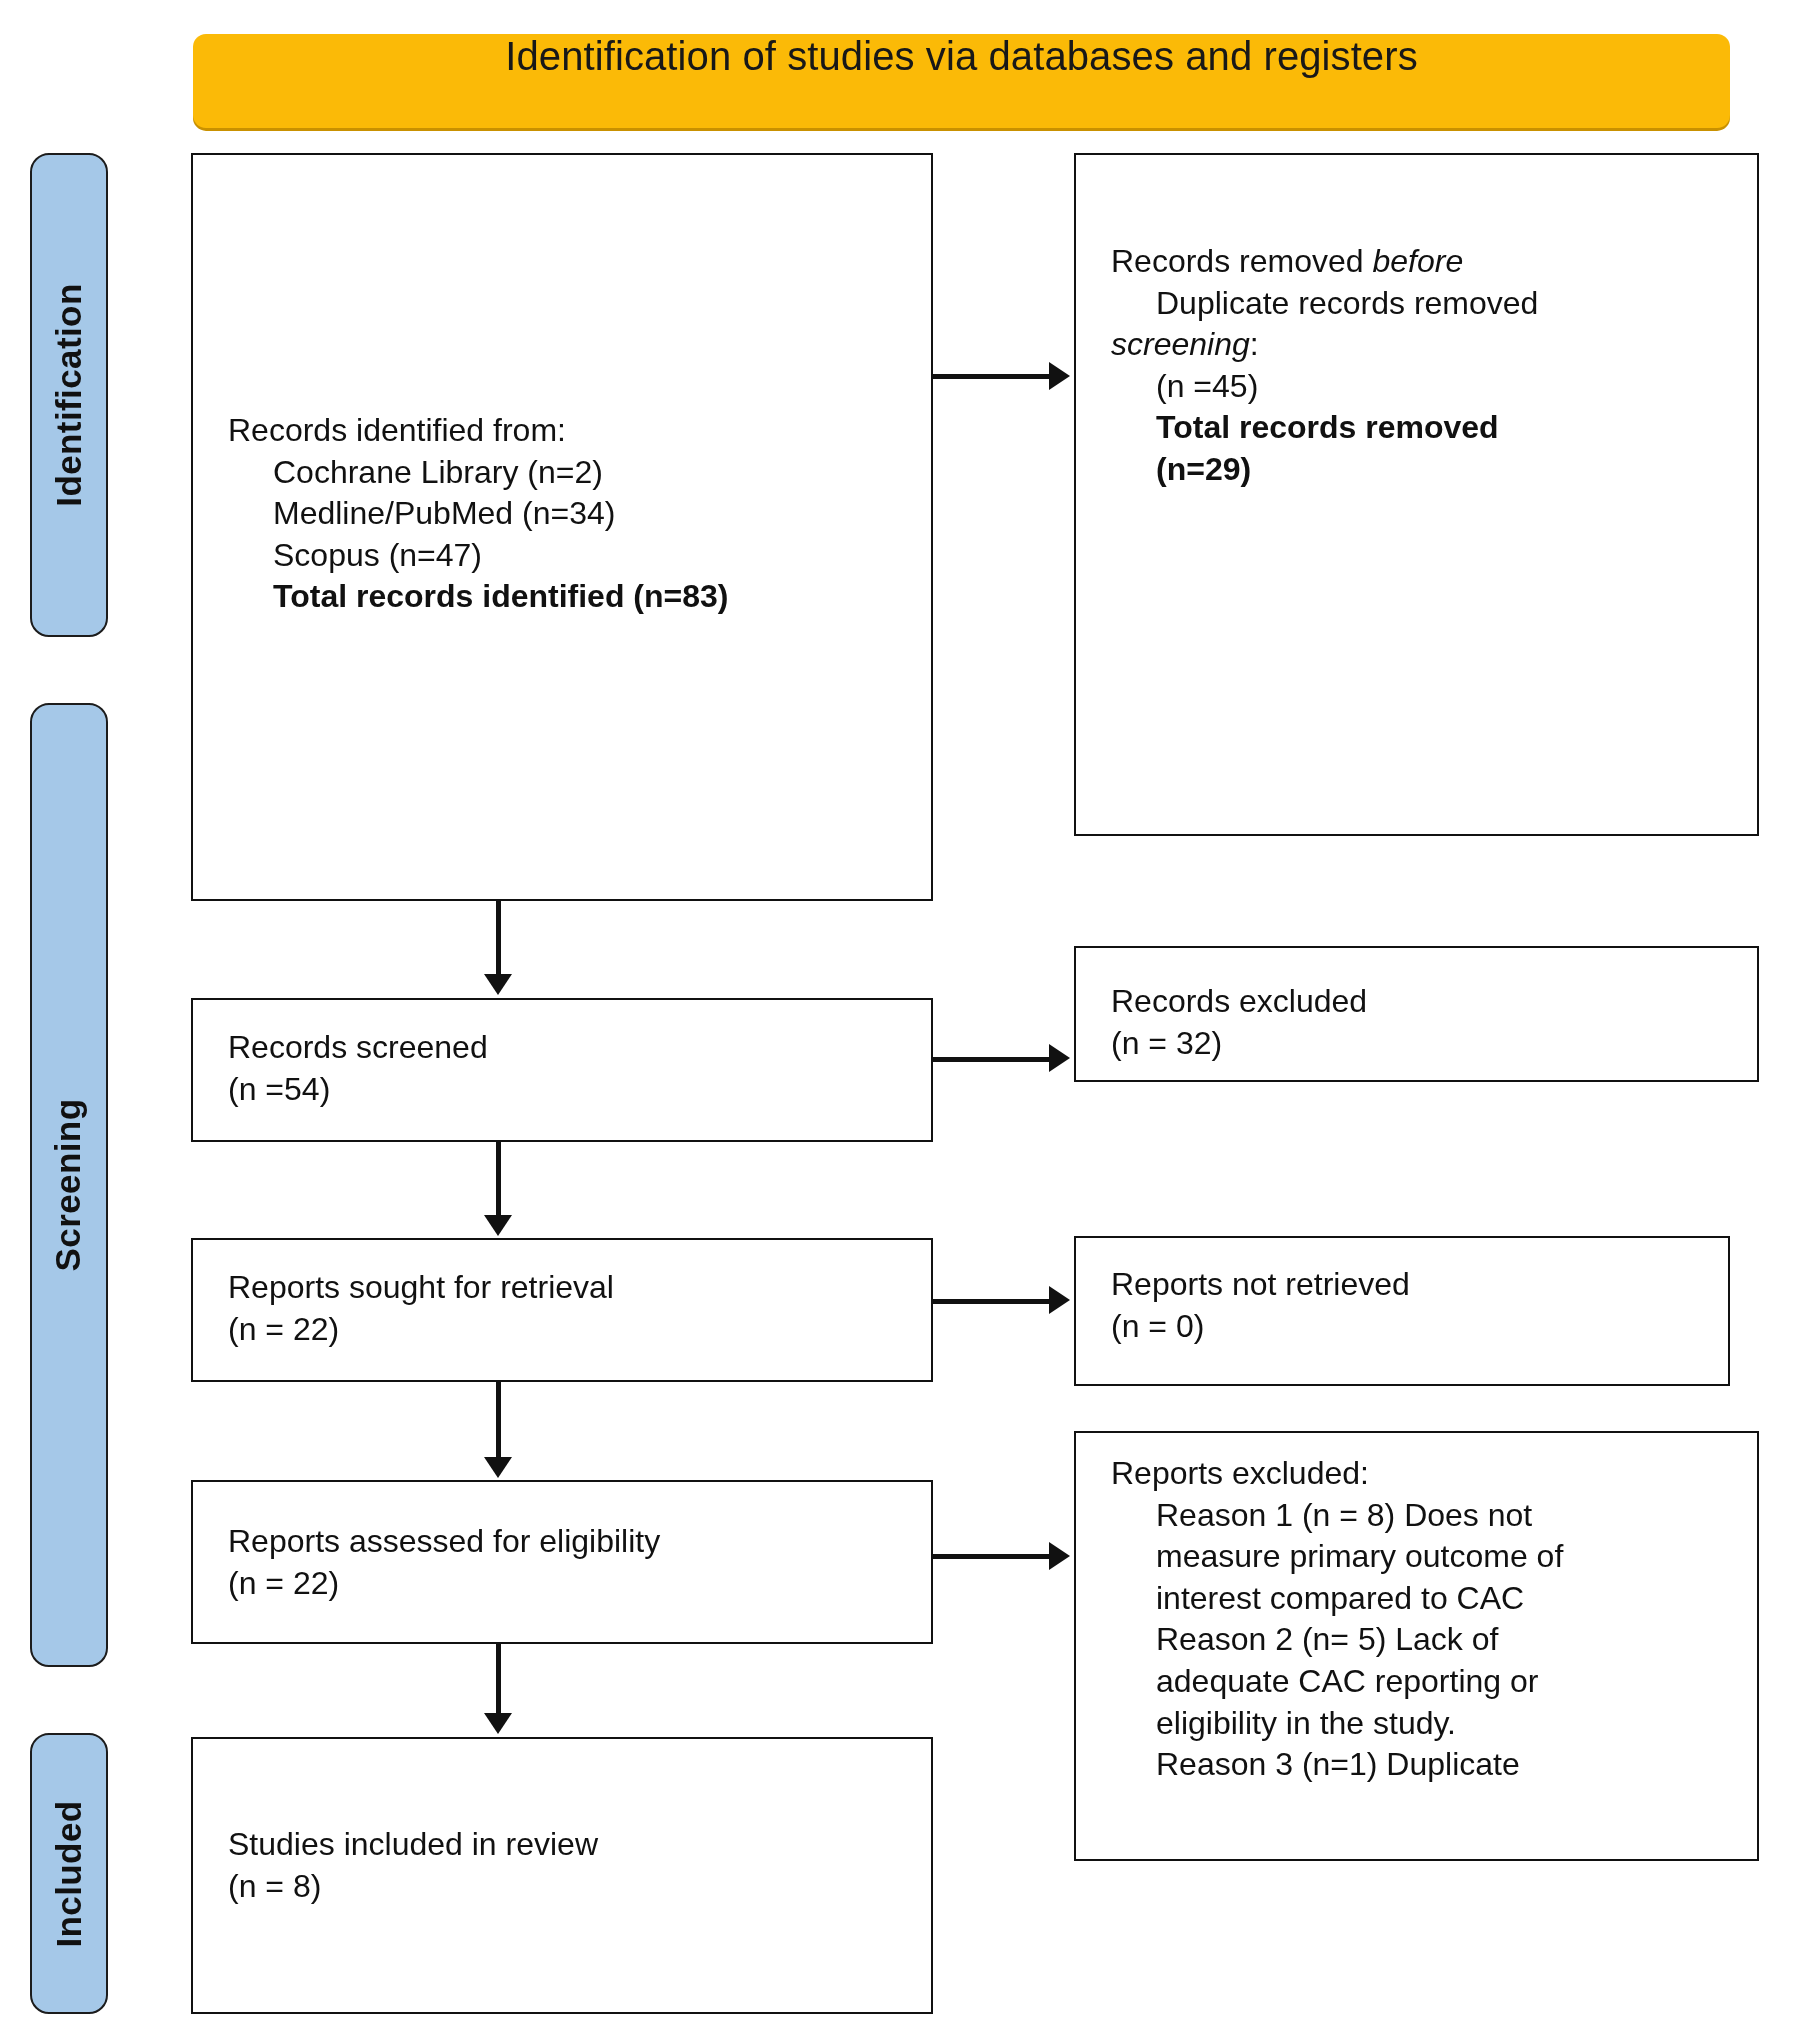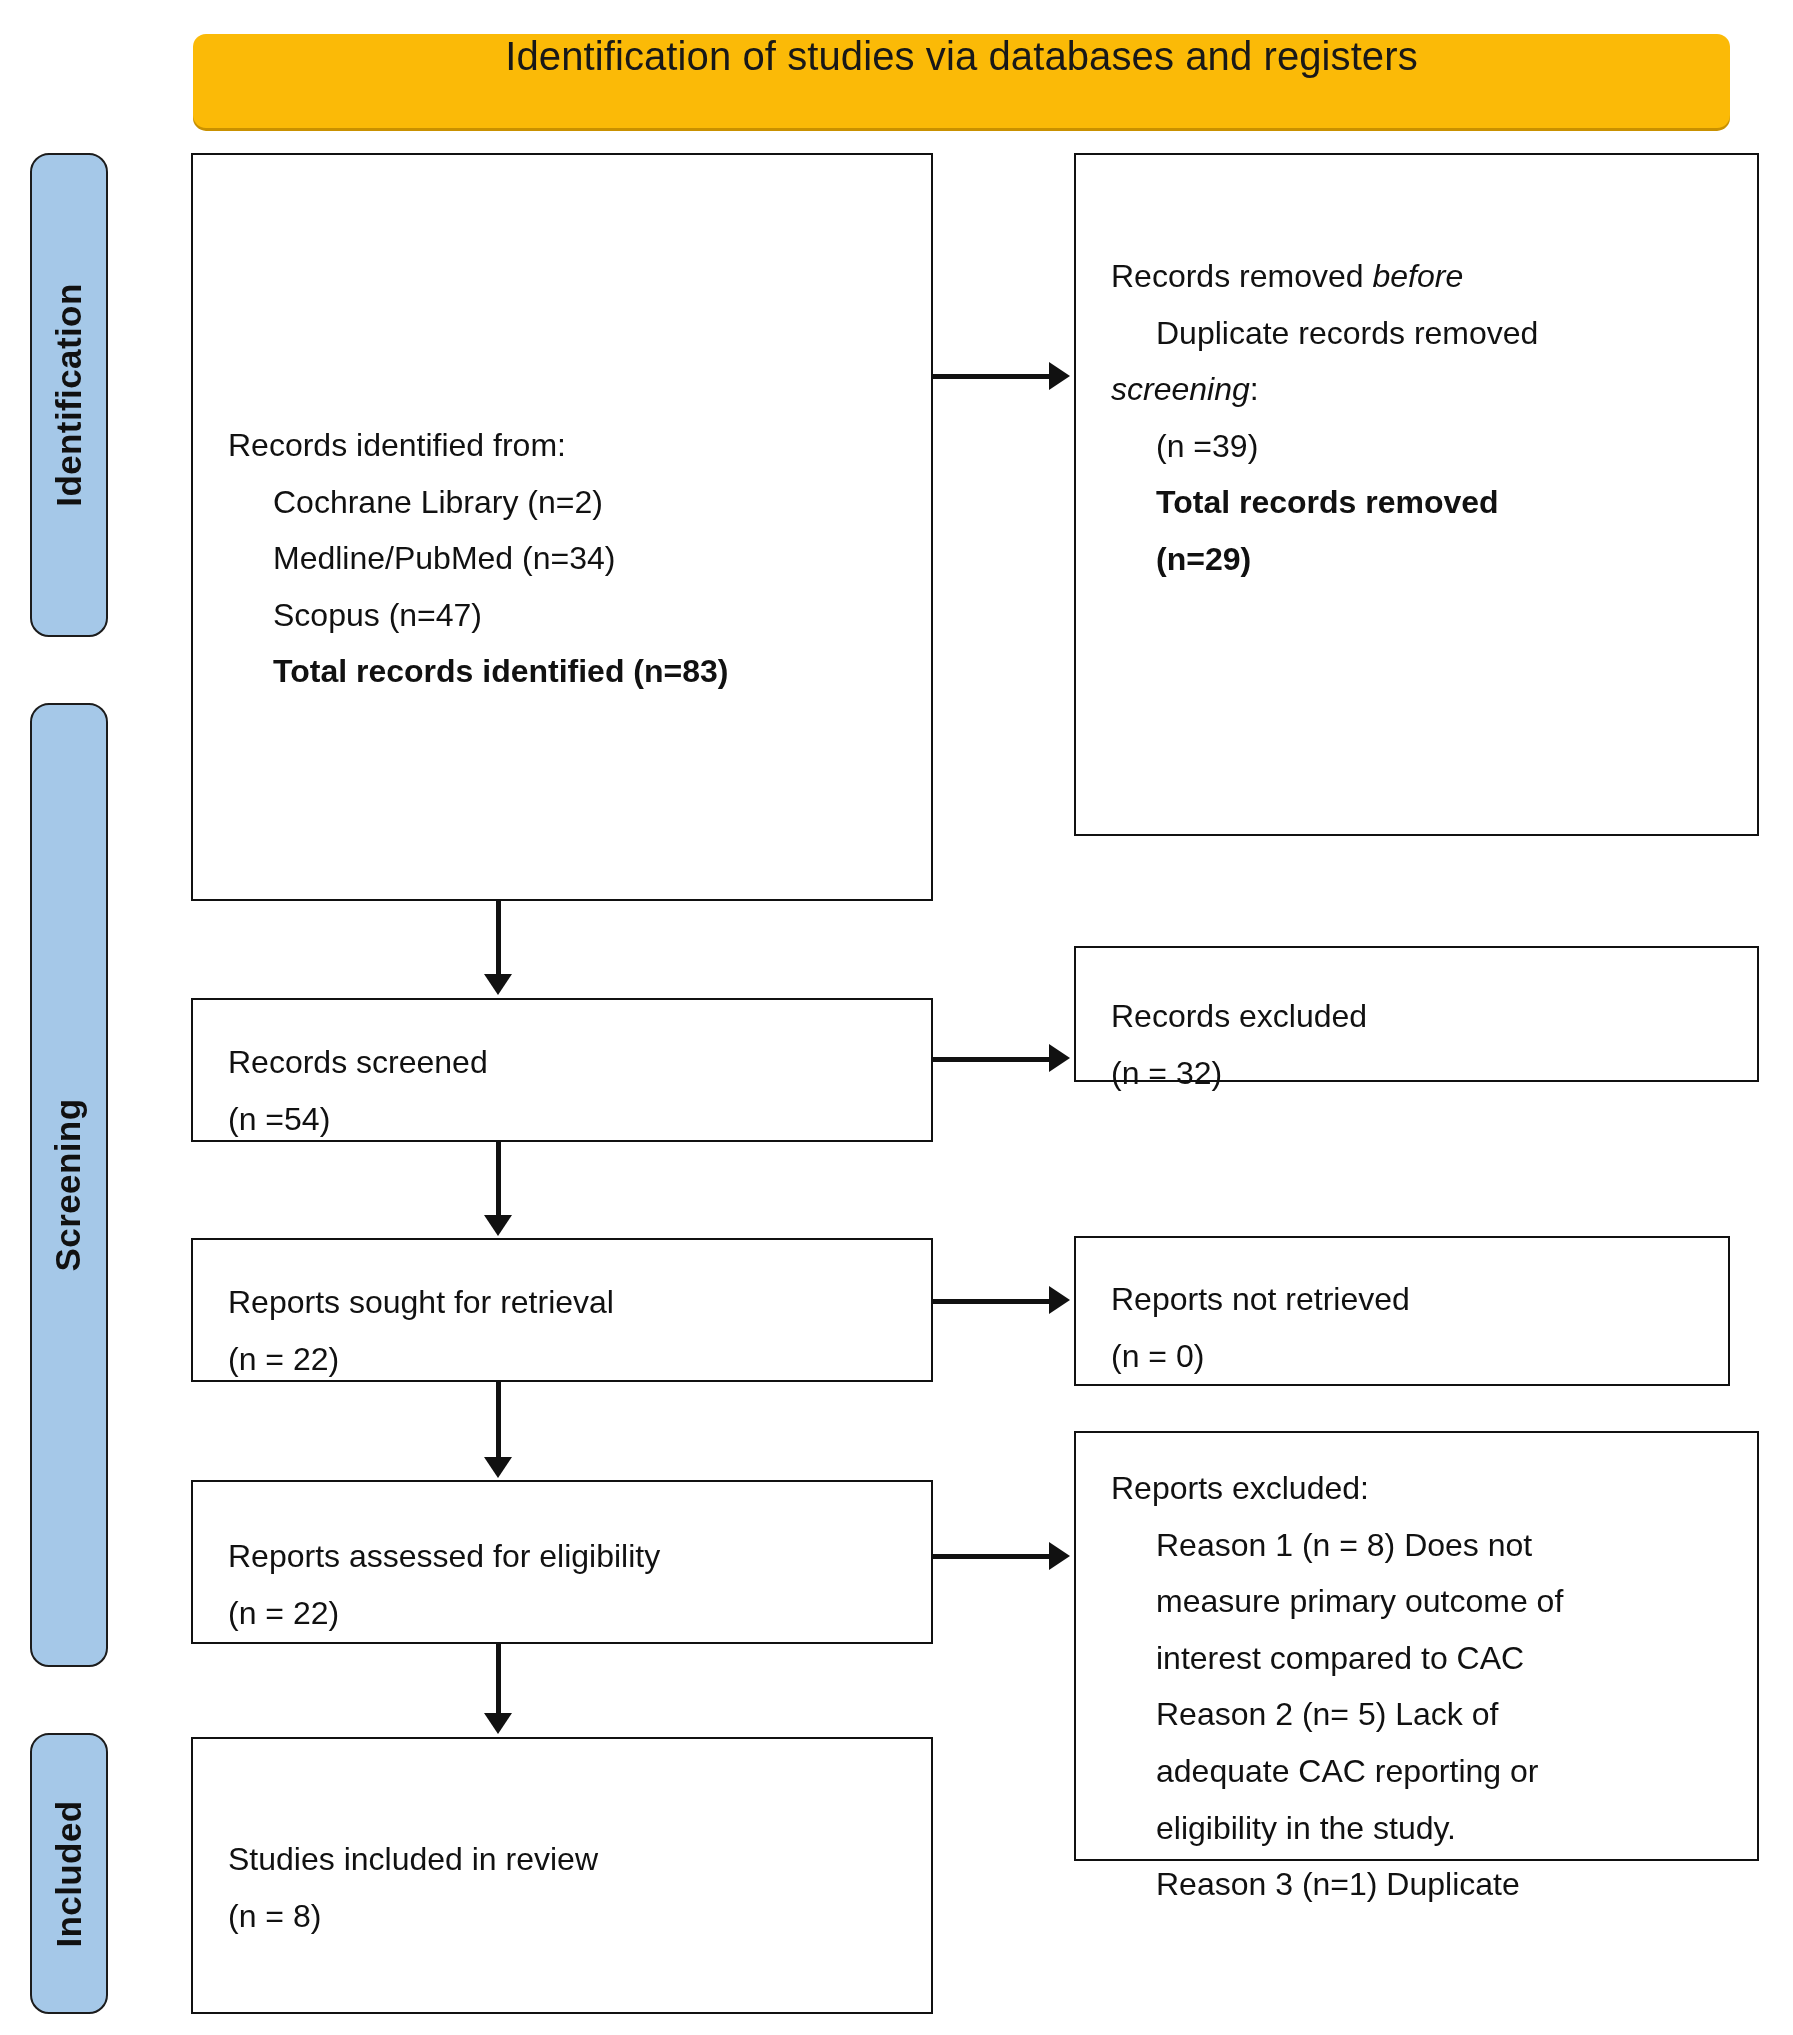--- a/index.html
+++ b/index.html
@@ -76,21 +76,21 @@
     padding: 0;
   }
   .box .box-text {
     position: absolute;
     left: 35px;
     right: 16px;
     font-size: 32px;
     line-height: 1.30;
     color: #111111;
   }
-  .box .box-text .line { white-space: pre-wrap; margin-top: 15px; }
+  .box .box-text .line { white-space: pre-wrap; }
   .line.indent { padding-left: 45px; }
   .line.bold   { font-weight: bold; }
   .line .em    { font-style: italic; }
 
   
   #box-identified      { left: 191px; top: 153px; width: 742px; height: 748px; }
   #box-identified .box-text { top: 255px; }
 
   #box-screened        { left: 191px; top: 998px; width: 742px; height: 144px; }
   #box-screened .box-text { top: 27px; }
@@ -167,21 +167,21 @@
       <div class="line indent">Scopus (n=47)</div>
       <div class="line indent bold">Total records identified (n=83)</div>
     </div>
   </div>
 
   <div class="box" id="box-removed">
     <div class="box-text">
       <div class="line"><span>Records removed </span><span class="em">before</span></div>
       <div class="line indent">Duplicate records removed</div>
       <div class="line"><span class="em">screening</span><span>:</span></div>
-      <div class="line indent">(n =39)</div>
+      <div class="line indent">(n =45)</div>
       <div class="line indent bold">Total records removed</div>
       <div class="line indent bold">(n=29)</div>
     </div>
   </div>
 
   <div class="box" id="box-screened">
     <div class="box-text">
       <div class="line">Records screened</div>
       <div class="line">(n =54)</div>
     </div>

